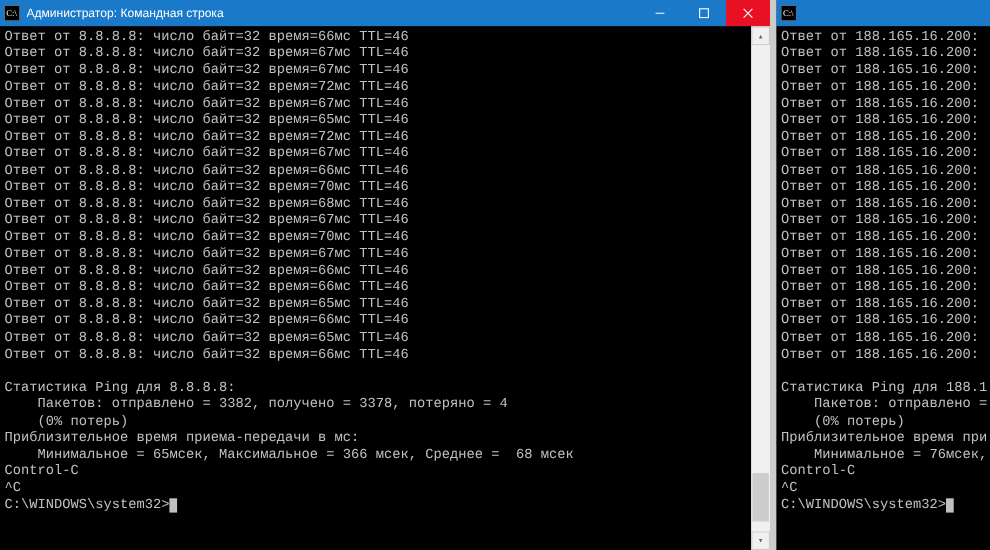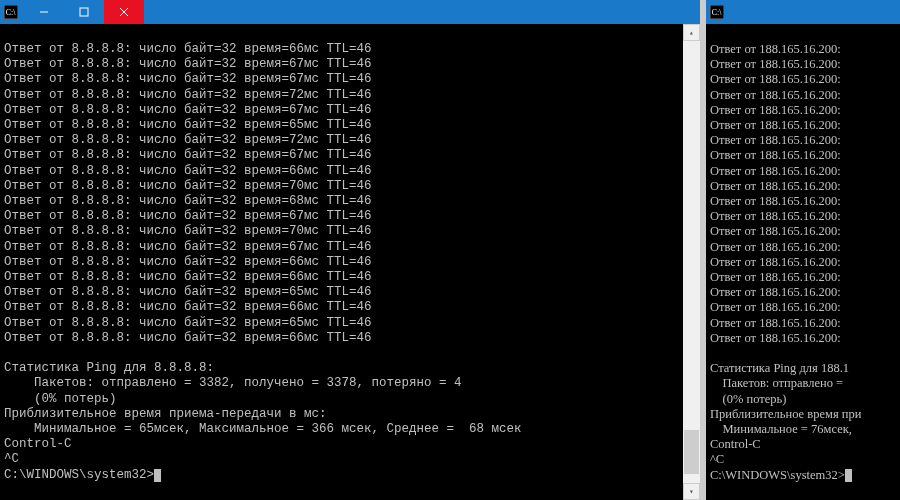--- a/index.html
+++ b/index.html
@@ -58,31 +58,30 @@
     color: #fff;
     font-size: 10px;
   }
   .titlebar .ctrl.close { background: #e81123; width: 40px; }
   .console-body {
     flex: 1;
     background: #000;
     color: #c0c0c0;
     font-size: 12.5px;
     line-height: 15.2px;
-    padding: 18px 0 2px 4px;
+    padding: 2px 0 2px 4px;
     overflow: hidden;
     position: relative;
     white-space: pre;
   }
   .window.left .console-body {
     padding-right: 17px;
   }
   .window.right .console-body {
     overflow: hidden;
-    font-family: Liberation Serif, serif;
   }
   .scrollbar {
     position: absolute;
     right: 0;
     top: 24px;
     bottom: 0;
     width: 17px;
     background: #f0f0f0;
     display: flex;
     flex-direction: column;
@@ -121,20 +120,21 @@
 <body>
 
 <div class="window left">
   <div class="titlebar">
     <span class="icon">
       <svg viewBox="0 0 16 16">
           <rect x="0" y="0" width="16" height="16" fill="#000" stroke="#888" stroke-width="1"></rect>
           <text x="2" y="11" font-size="9" fill="#fff" font-family="Consolas">C:\</text>
         </svg>
     </span>
+    <span class="title">Администратор: Командная строка</span>
     <div class="controls">
       <div class="ctrl">
         <svg width="10" height="10" viewBox="0 0 10 10">
             <line x1="1" y1="5" x2="9" y2="5" stroke="#fff" stroke-width="1"></line>
           </svg>
       </div>
       <div class="ctrl">
         <svg width="10" height="10" viewBox="0 0 10 10">
             <rect x="1" y="1" width="8" height="8" fill="none" stroke="#fff" stroke-width="1"></rect>
           </svg>

